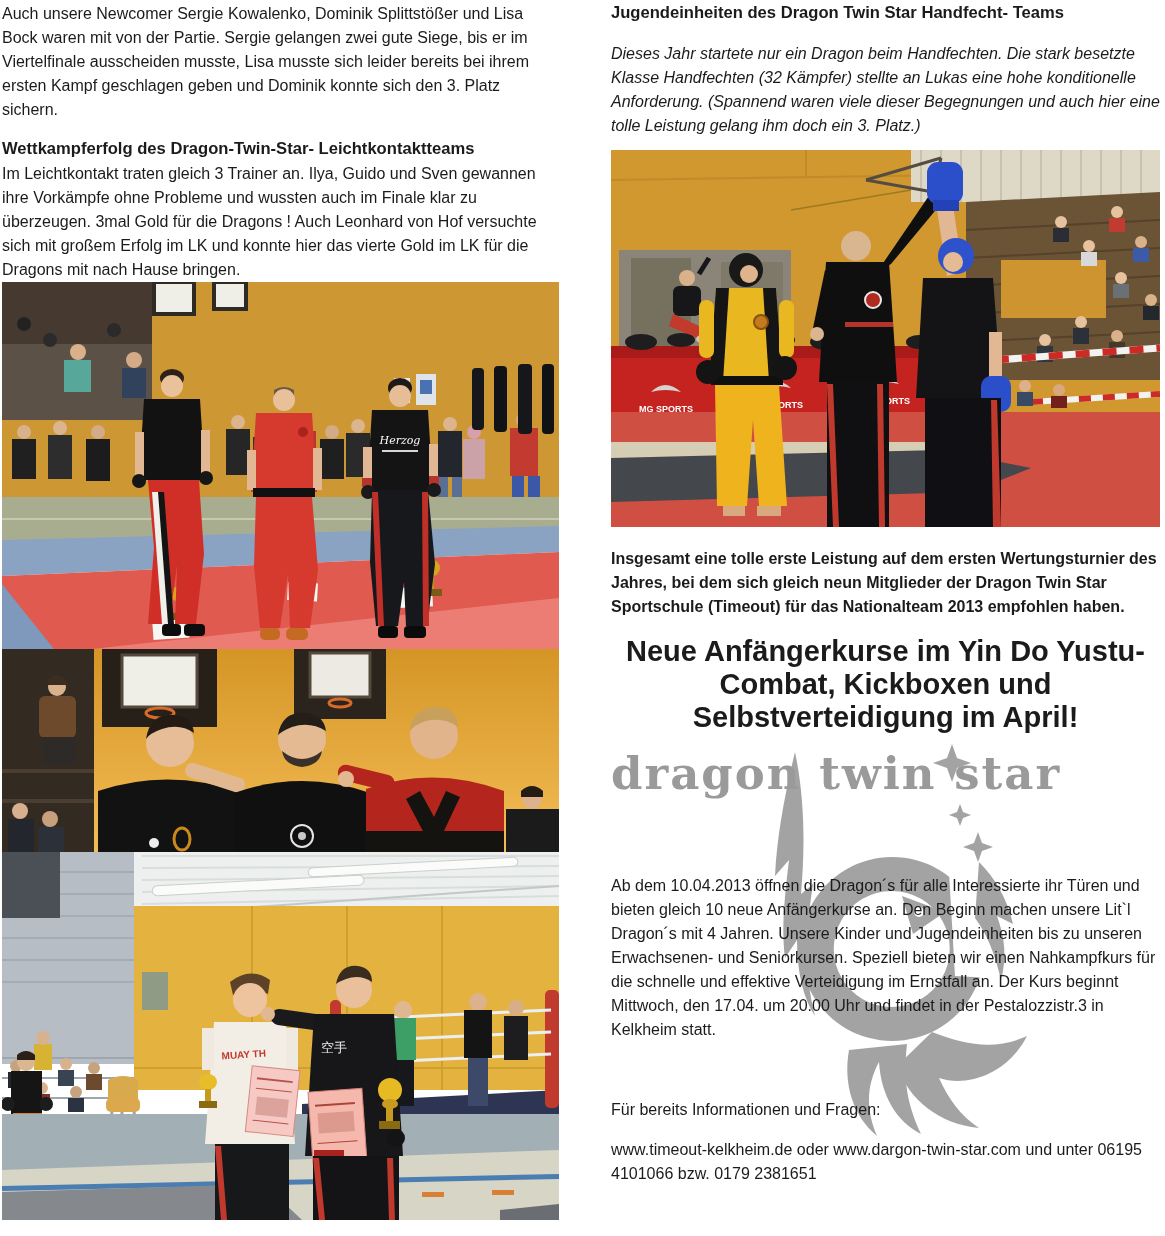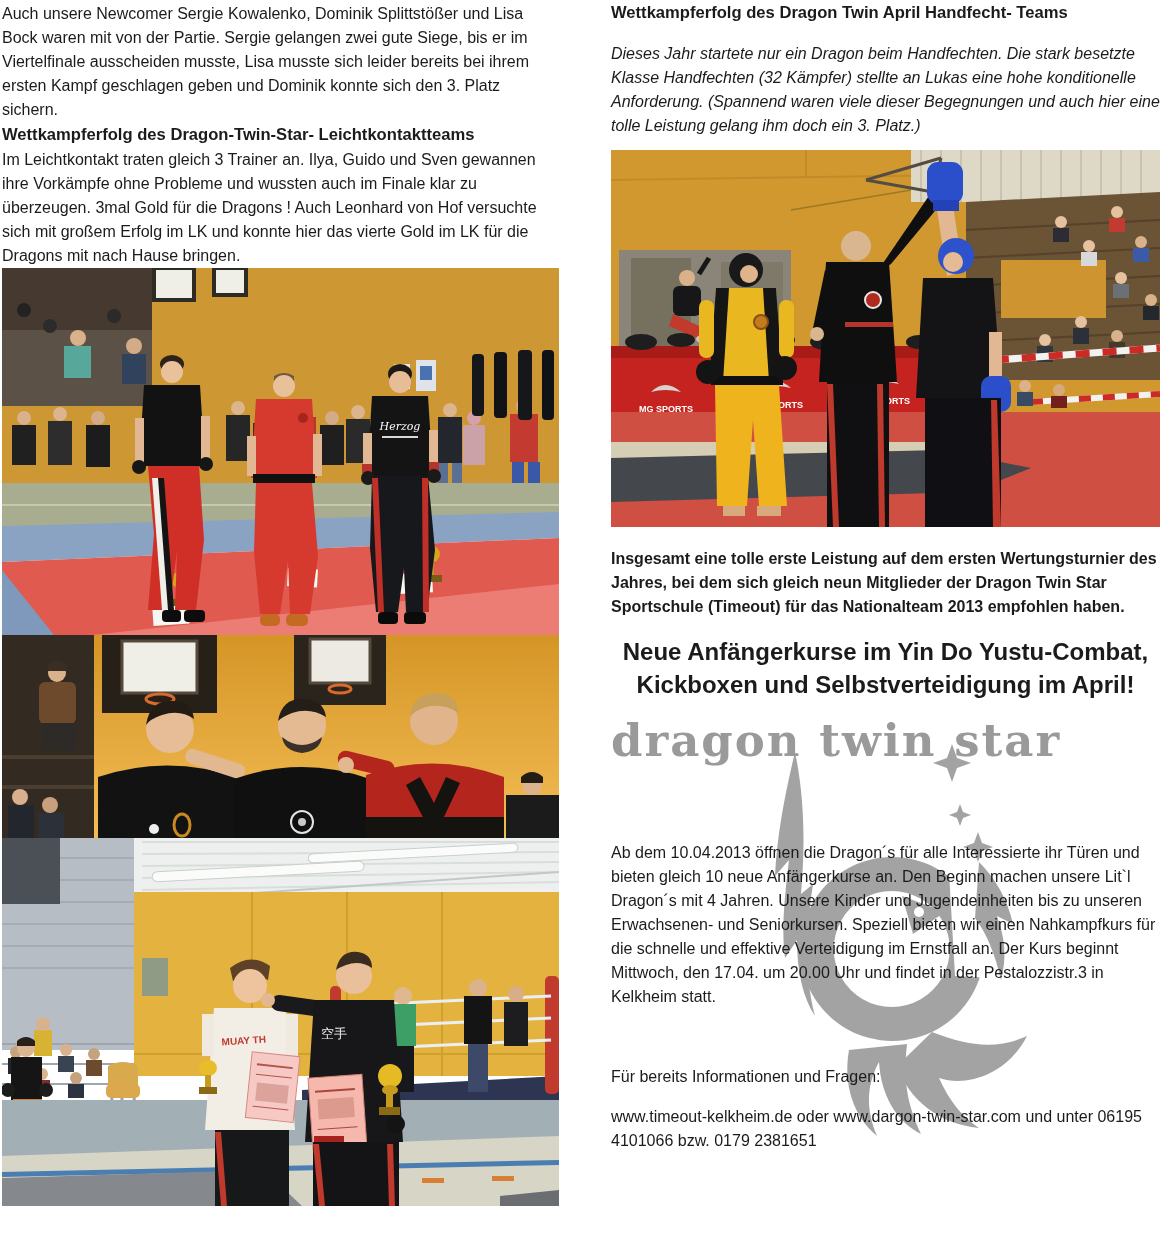--- a/index.html
+++ b/index.html
@@ -3,31 +3,31 @@
 <meta charset="utf-8">
 <style>
   html,body{margin:0;padding:0;background:#ffffff;}
   #page{position:relative;width:1165px;height:1236px;background:#ffffff;
         font-family:"Liberation Sans",sans-serif;color:#1b1b1b;overflow:hidden;}
   .col{position:absolute;top:2px;}
   .col-left{left:2px;width:536px;}
   .col-right{left:611px;width:549px;}
   p.body{font-size:16px;line-height:24px;margin:0;}
   h2.sec{font-size:16.6px;line-height:22px;font-weight:bold;margin:0;}
-  .col-left h2.sec{margin-top:2px;}
+  .col-left h2.sec{margin-top:16px;}
   .col-left p.after-h{margin-top:2px;}
   figure.photo{margin:0;line-height:0;}
   figure.photo svg{display:block;}
   .ph1{margin-top:6px;}
   .ph2{margin-top:19px;}
   .ph3{margin-top:17px;}
   .col-right p.p1{margin-top:18px;font-style:italic;}
   .col-right figure.phr{margin-top:12px;}
   .col-right p.p2{margin-top:20px;font-weight:bold;}
-  h1.promo{font-size:24px;line-height:33px;font-weight:bold;text-align:center;margin:16px 0 0 0;}
+  h1.promo{font-size:29px;line-height:33px;font-weight:bold;text-align:center;margin:16px 0 0 0;}
   .logo-text{margin-top:12px;text-align:left;color:#9a9a9a;
              font-family:"DejaVu Serif",serif;font-weight:bold;
              font-size:45px;line-height:56px;letter-spacing:2px;}
   .col-right p.p3{margin-top:72px;}
   .col-right p.info{margin-top:56px;}
   .col-right p.contact{margin-top:16px;}
   .wm{position:absolute;left:86px;top:742px;width:380px;height:395px;z-index:0;}
   .col-right > *:not(.wm){position:relative;z-index:1;}
 </style>
 </head>
@@ -401,21 +401,21 @@
         <circle cx="222" cy="168" r="5" fill="#ffffff"></circle>
         <path d="M282,118 C298,134 310,154 316,180 L300,172 C308,194 310,214 304,236 C298,210 290,190 278,174 Z"></path>
         <path d="M235,288 C270,302 300,306 330,292 C312,328 272,344 242,334 C252,356 264,372 282,384 C242,380 212,356 200,322 Z"></path>
         <path d="M210,300 C206,336 210,360 224,390 C200,378 184,352 182,318 C168,344 170,368 180,392 C156,372 146,340 152,306 Z"></path>
         <polygon points="255,0 260,14 274,19 260,24 255,38 250,24 236,19 250,14"></polygon>
         <polygon points="263,60 266,68 274,71 266,74 263,82 260,74 252,71 260,68"></polygon>
         <polygon points="281,88 285,99 296,103 285,107 281,118 277,107 266,103 277,99"></polygon>
       </g>
     </svg>
 
-    <h2 class="sec">Wettkampferfolg des Dragon Twin April Handfecht- Teams</h2>
+    <h2 class="sec">Jugendeinheiten des Dragon Twin Star Handfecht- Teams</h2>
 
     <p class="body p1">Dieses Jahr startete nur ein Dragon beim Handfechten. Die stark besetzte Klasse Handfechten (32 Kämpfer) stellte an Lukas eine hohe konditionelle Anforderung. (Spannend waren viele dieser Begegnungen und auch hier eine tolle Leistung gelang ihm doch ein 3. Platz.)</p>
 
     <figure class="photo phr" aria-label="Kampfrichter hebt den Arm des Siegers mit blauem Kopfschutz">
       <svg width="549" height="377" viewBox="0 0 549 377" role="img">
         <rect width="549" height="262" fill="#d0982f"></rect>
         <line x1="0" y1="30" x2="420" y2="24" stroke="#c08b28" stroke-width="2"></line>
         <line x1="195" y1="0" x2="195" y2="28" stroke="#c08b28" stroke-width="2"></line>
         <line x1="180" y1="60" x2="420" y2="20" stroke="#9c7a22" stroke-width="1.5"></line>
         <rect x="300" y="0" width="249" height="52" fill="#ded8c6"></rect>

